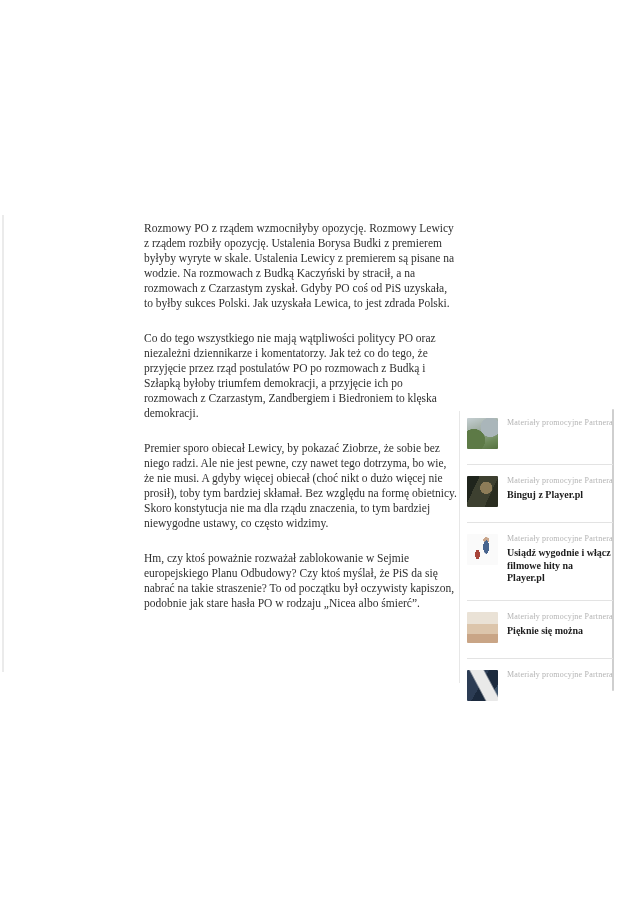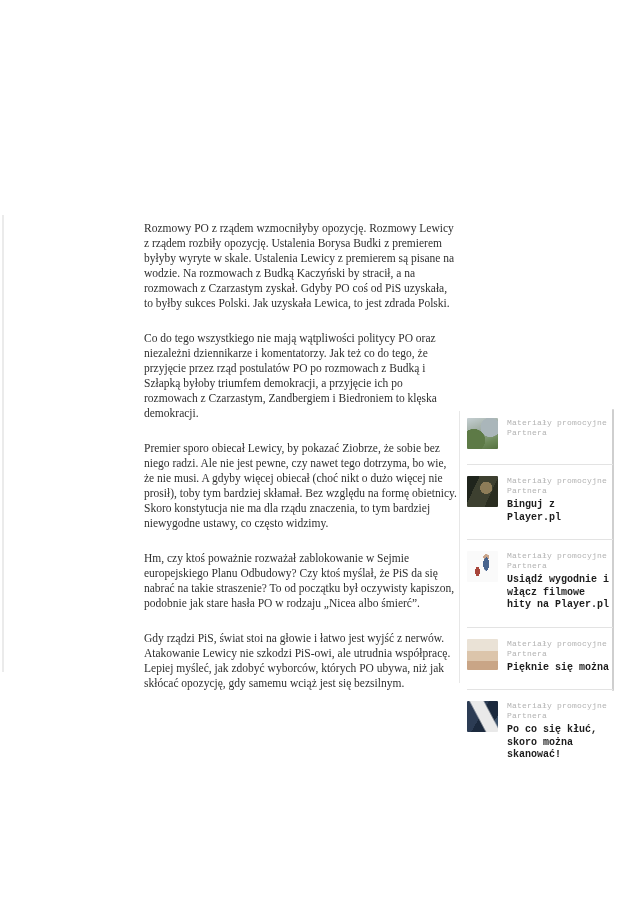--- a/index.html
+++ b/index.html
@@ -56,21 +56,20 @@
   .article p {
     margin: 0 0 20px 0;
   }
 
   
   .promo-sidebar {
     position: absolute;
     left: 467px;
     top: 411px;
     width: 146px;
-    font-family: Liberation Mono, monospace;
   }
   .promo-item {
     display: flex;
     gap: 9px;
     padding: 7px 0 15px 0;
     cursor: pointer;
   }
   .promo-item + .promo-item {
     border-top: 1px solid #e3e3e3;
     padding-top: 11px;
@@ -131,21 +130,20 @@
 
 <div class="page-left-line"></div>
 <div class="sidebar-left-line"></div>
 <div class="sidebar-right-line"></div>
 
 <div class="article">
   <p>Rozmowy PO z rządem wzmocniłyby opozycję. Rozmowy Lewicy z rządem rozbiły opozycję. Ustalenia Borysa Budki z premierem byłyby wyryte w skale. Ustalenia Lewicy z premierem są pisane na wodzie. Na rozmowach z Budką Kaczyński by stracił, a na rozmowach z Czarzastym zyskał. Gdyby PO coś od PiS uzyskała, to byłby sukces Polski. Jak uzyskała Lewica, to jest zdrada Polski.</p>
   <p>Co do tego wszystkiego nie mają wątpliwości politycy PO oraz niezależni dziennikarze i komentatorzy. Jak też co do tego, że przyjęcie przez rząd postulatów PO po rozmowach z Budką i Szłapką byłoby triumfem demokracji, a przyjęcie ich po rozmowach z Czarzastym, Zandbergiem i Biedroniem to klęska demokracji.</p>
   <p>Premier sporo obiecał Lewicy, by pokazać Ziobrze, że sobie bez niego radzi. Ale nie jest pewne, czy nawet tego dotrzyma, bo wie, że nie musi. A gdyby więcej obiecał (choć nikt o dużo więcej nie prosił), toby tym bardziej skłamał. Bez względu na formę obietnicy. Skoro konstytucja nie ma dla rządu znaczenia, to tym bardziej niewygodne ustawy, co często widzimy.</p>
   <p>Hm, czy ktoś poważnie rozważał zablokowanie w Sejmie europejskiego Planu Odbudowy? Czy ktoś myślał, że PiS da się nabrać na takie straszenie? To od początku był oczywisty kapiszon, podobnie jak stare hasła PO w rodzaju „Nicea albo śmierć”.</p>
-  <p>Gdy rządzi PiS, świat stoi na głowie i łatwo jest wyjść z nerwów. Atakowanie Lewicy nie szkodzi PiS-owi, ale utrudnia współpracę. Lepiej myśleć, jak zdobyć wyborców, których PO ubywa, niż jak skłócać opozycję, gdy samemu wciąż jest się bezsilnym.</p>
 </div>
 
 <div class="promo-sidebar">
 
   <div class="promo-item">
     <div class="promo-thumb thumb-1"></div>
     <div class="promo-text">
       <div class="promo-label">Materiały promocyjne Partnera</div>
     </div>
   </div>
@@ -171,17 +169,16 @@
     <div class="promo-text">
       <div class="promo-label">Materiały promocyjne Partnera</div>
       <div class="promo-title">Pięknie się można</div>
     </div>
   </div>
 
   <div class="promo-item">
     <div class="promo-thumb thumb-5"></div>
     <div class="promo-text">
       <div class="promo-label">Materiały promocyjne Partnera</div>
-      <div class="promo-title">Po co się kłuć, skoro można skanować!</div>
     </div>
   </div>
 
 </div>
 
 </body></html>

